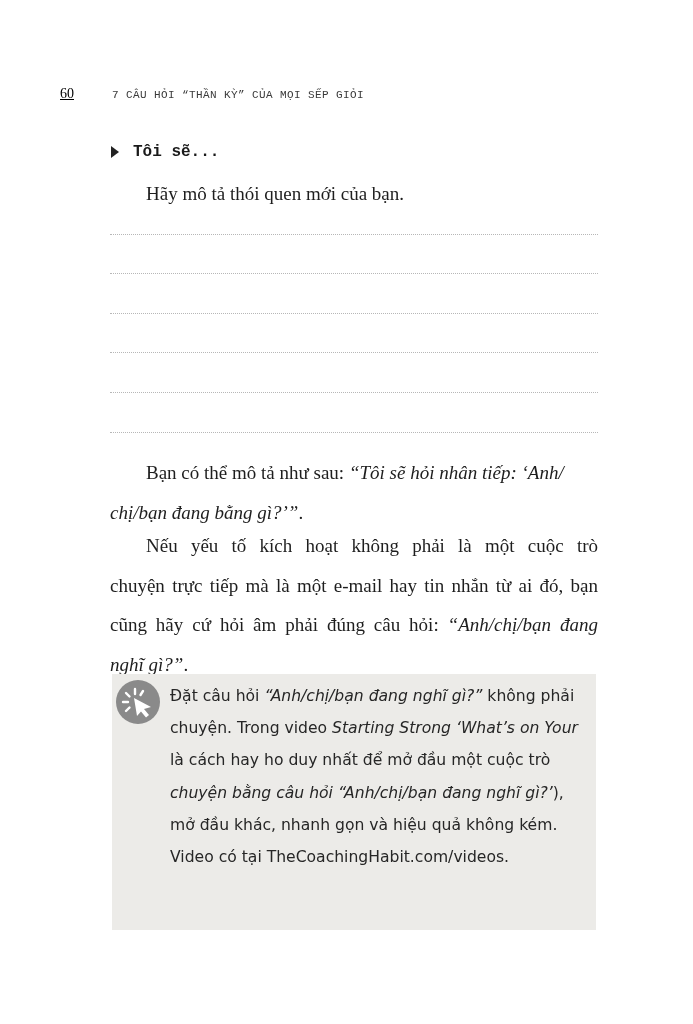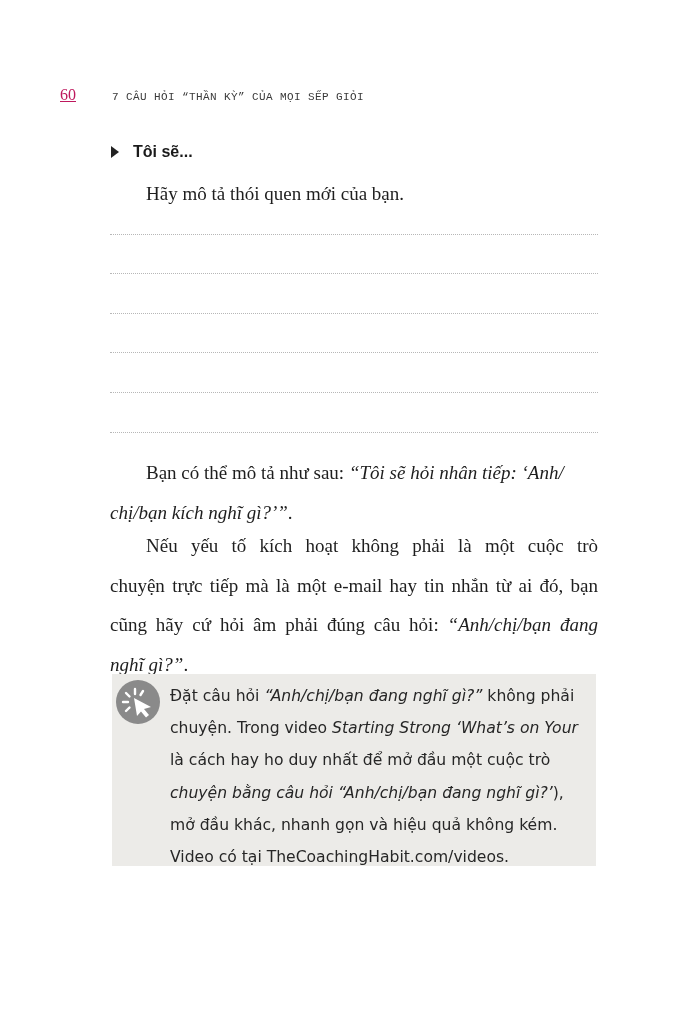--- a/index.html
+++ b/index.html
@@ -1,37 +1,37 @@
 <!DOCTYPE html>
 <html><head>
   <meta charset="utf-8">
   <style>
     html, body { margin: 0; padding: 0; background: #ffffff; }
     body { width: 693px; height: 1024px; position: relative; overflow: hidden; color: #1e1e1e; }
     .page { position: absolute; left: 0; top: 0; width: 693px; height: 1024px; }
 
     .running-head { position: absolute; left: 60px; top: 86px; display: flex; align-items: baseline; }
-    .page-number { font-family: "Liberation Serif", serif; font-size: 16px; color: #be185d; width: 52px; text-decoration: underline; }
+    .page-number { font-family: "Liberation Serif", serif; font-size: 14px; color: #000000; width: 52px; text-decoration: underline; }
     .running-title { font-family: Liberation Mono, monospace; font-size: 11px; letter-spacing: 0.4px; color: #3a3a3a; }
 
     .section-head { position: absolute; left: 111px; top: 143px; display: flex; align-items: center; }
     .tri { width: 0; height: 0; border-top: 6px solid transparent; border-bottom: 6px solid transparent; border-left: 8px solid #222; margin-right: 14px; }
-    .section-title { font-family: Liberation Sans, sans-serif; font-weight: bold; font-size: 16px; color: #1a1a1a; }
+    .section-title { font-family: Liberation Mono, monospace; font-weight: bold; font-size: 16px; color: #1a1a1a; }
 
     .serif { font-family: "Liberation Serif", serif; font-size: 19px; color: #1e1e1e; text-align: right; }
     .prompt { position: absolute; left: 146px; top: 183px; }
 
     .line { position: absolute; left: 110px; width: 488px; height: 0; border-top: 1px dotted #b7b7b7; }
 
     .para { position: absolute; left: 110px; width: 488px; line-height: 39.5px; text-align: justify; }
     .para .indent { display: inline-block; width: 36px; }
     .para-1 { top: 453px; }
     .para-2 { top: 526px; }
 
-    .callout { position: absolute; left: 112px; top: 674px; width: 484px; height: 192px; background: #ecebe8; }
+    .callout { position: absolute; left: 112px; top: 674px; width: 484px; height: 256px; background: #ecebe8; }
     .callout-icon { position: absolute; left: 4px; top: 6px; width: 44px; height: 44px; border-radius: 50%; background: #8a8a8a; }
     .callout-text { position: absolute; left: 58px; top: 6px; width: 418px; font-family: "DejaVu Sans", sans-serif; font-size: 15.6px; line-height: 32.2px; color: #262626; }
     .callout-text .ln { display: block; white-space: nowrap; }
     i, em { font-style: italic; }
   </style>
 </head>
 <body>
 
 <div class="page">
 
@@ -51,21 +51,21 @@
     <div class="line" style="top:234px"></div>
     <div class="line" style="top:273px"></div>
     <div class="line" style="top:313px"></div>
     <div class="line" style="top:352px"></div>
     <div class="line" style="top:392px"></div>
     <div class="line" style="top:432px"></div>
   </div>
 
   <div class="para para-1 serif">
     <span class="indent"></span><span>Bạn có thể mô tả như sau: </span><i>“Tôi sẽ hỏi nhân tiếp: ‘Anh/</i><br>
-    <i>chị/bạn kích nghĩ gì?’”</i><span>.</span>
+    <i>chị/bạn đang bằng gì?’”</i><span>.</span>
   </div>
 
   <div class="para para-2 serif">
     <div style="text-align:justify;text-align-last:justify;"><span class="indent"></span><span>Nếu yếu tố kích hoạt không phải là một cuộc trò</span></div>
     <div style="text-align:justify;text-align-last:justify;"><span>chuyện trực tiếp mà là một e-mail hay tin nhắn từ ai đó, bạn</span></div>
     <div style="text-align:justify;text-align-last:justify;"><span>cũng hãy cứ hỏi âm phải đúng câu hỏi: </span><i>“Anh/chị/bạn đang</i></div>
     <div><i>nghĩ gì?”</i><span>.</span></div>
   </div>
 
   <div class="callout">

